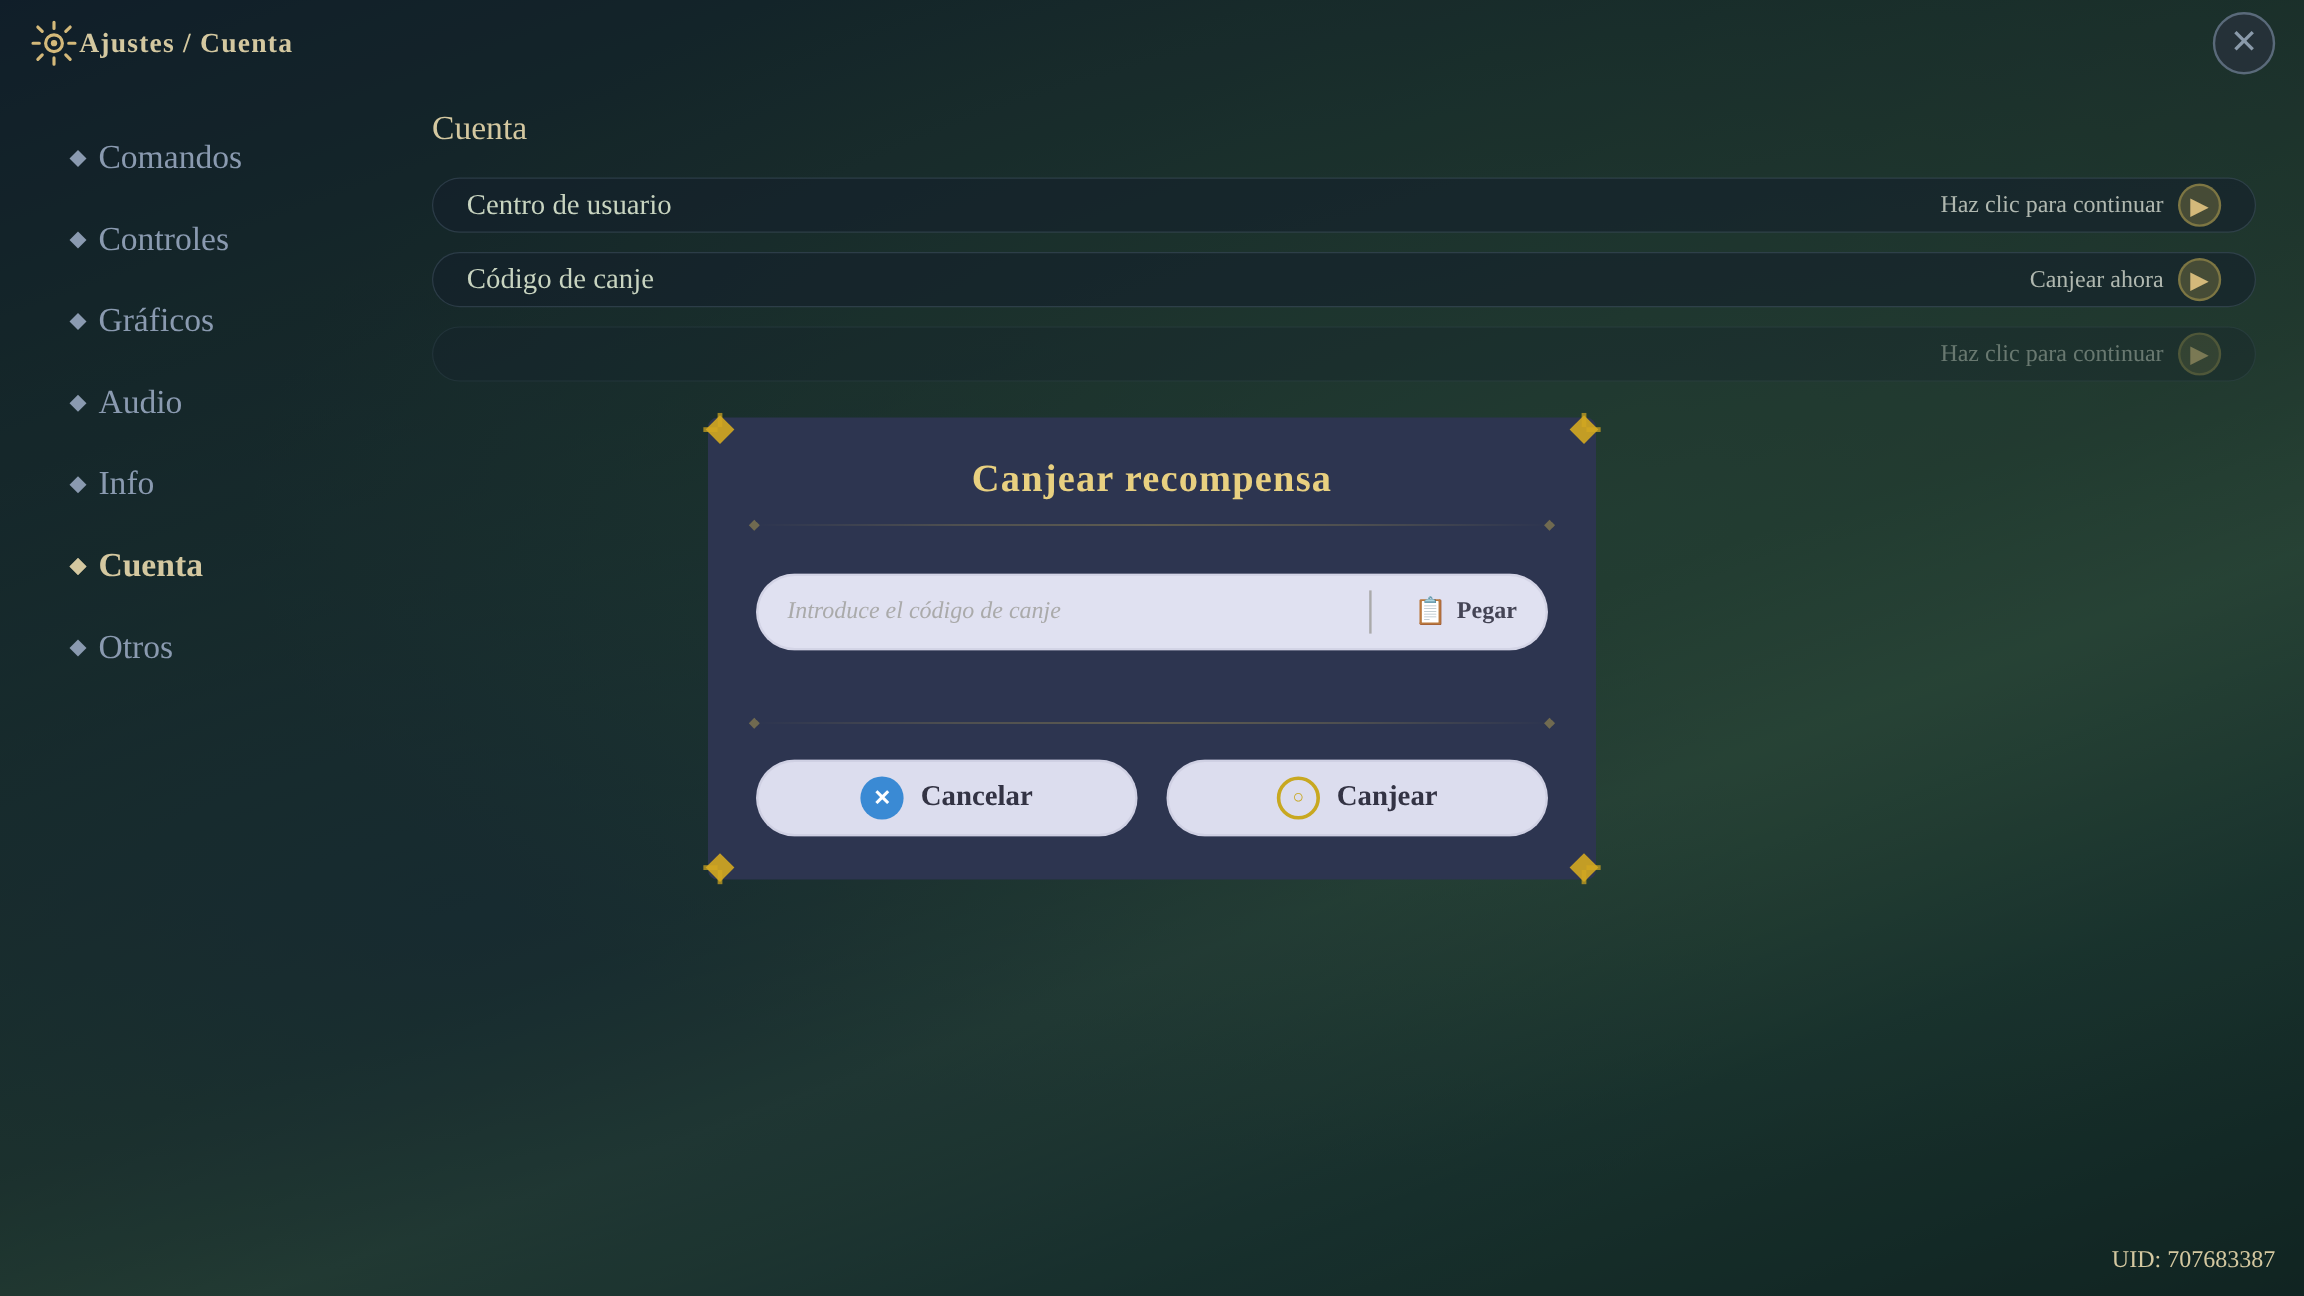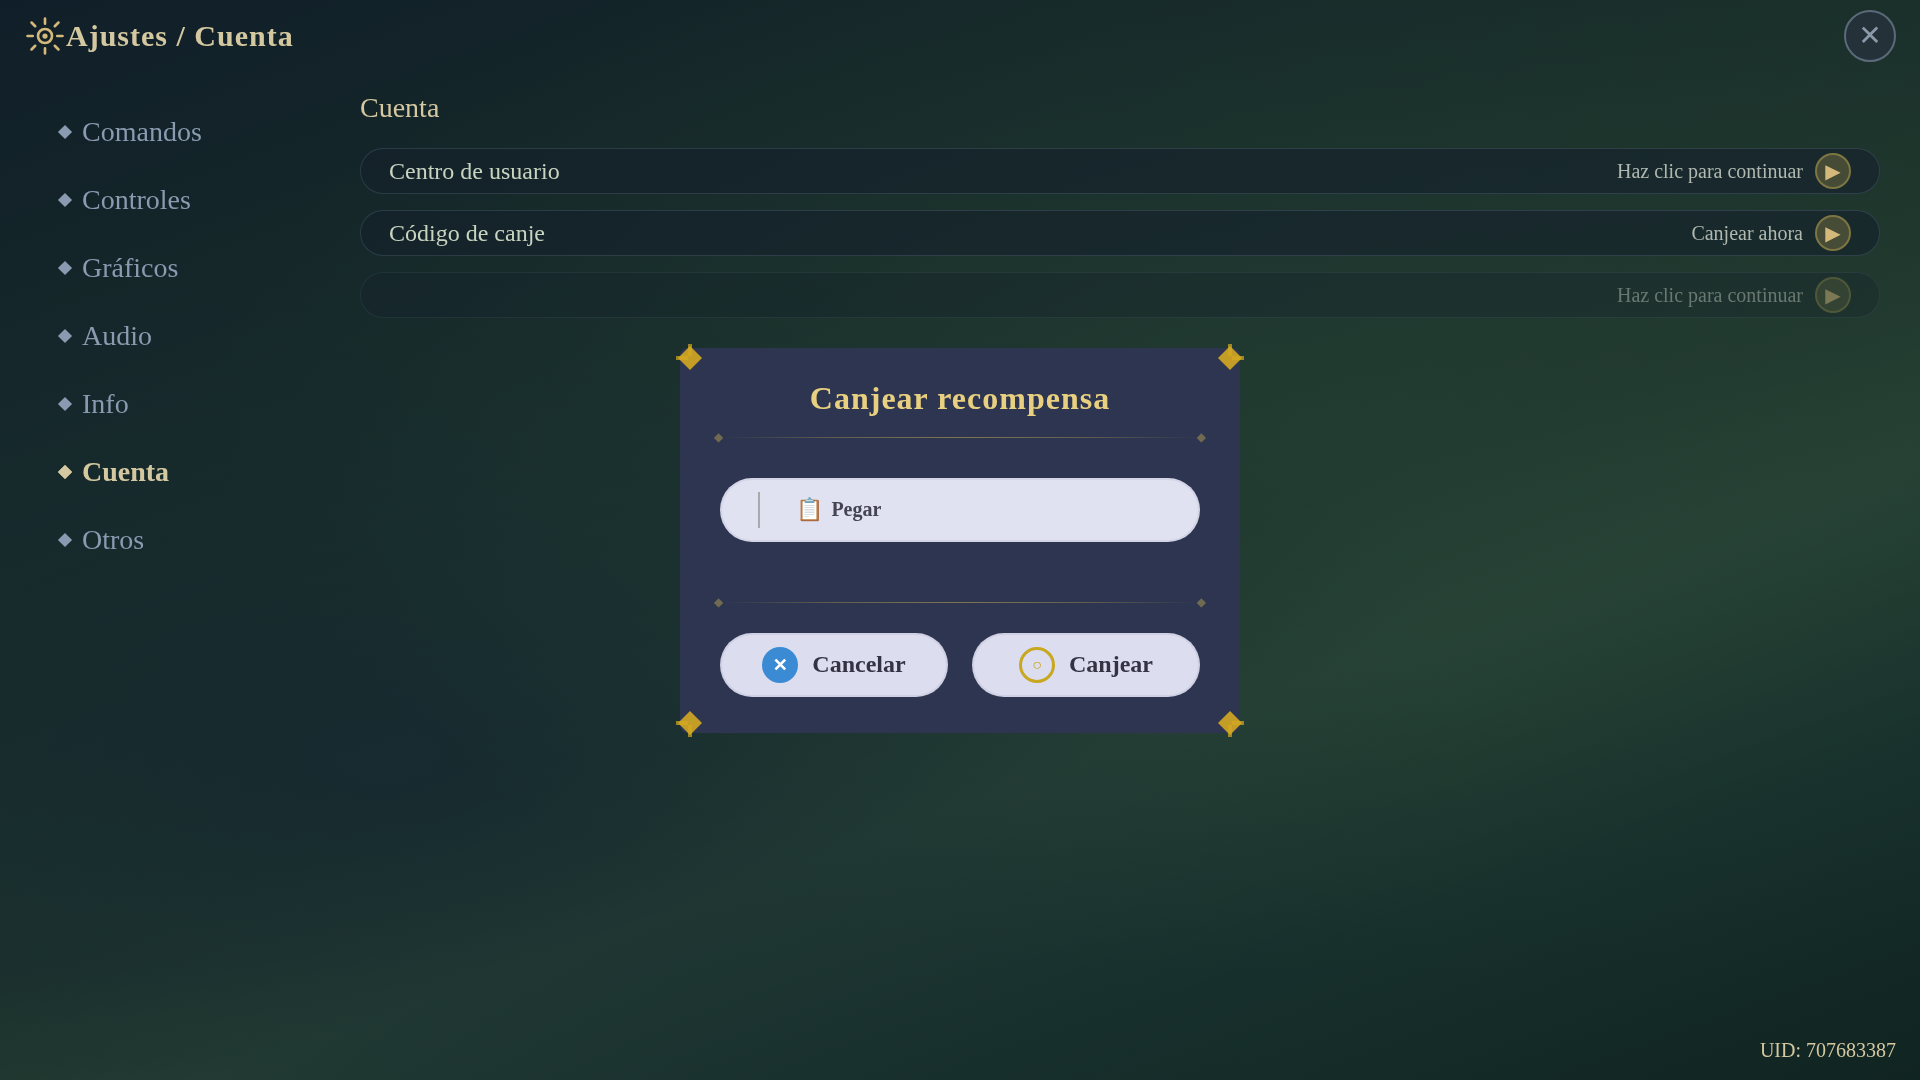--- a/index.html
+++ b/index.html
@@ -43,21 +43,21 @@
       top: 0; left: 0; right: 0;
       height: 72px;
       display: flex;
       align-items: center;
       padding: 0 24px;
       z-index: 10;
     }
 
     .topbar-title {
       color: #d4c8a0;
-      font-size: 30px;
+      font-size: 23px;
       font-weight: bold;
       letter-spacing: 1px;
       text-align: center;
     }
 
     .topbar-close {
       position: absolute;
       right: 24px;
       top: 50%;
       transform: translateY(-50%);
@@ -194,21 +194,21 @@
       inset: 0;
       z-index: 100;
       display: flex;
       align-items: center;
       justify-content: center;
     }
 
     
     .modal {
       position: relative;
-      width: 560px;
+      width: 740px;
       background: #2d3550;
       border-radius: 8px;
       padding: 0;
       overflow: visible;
     }
 
     
     .corner {
       position: absolute;
       width: 28px;
@@ -522,20 +522,21 @@
     </div>
 
     <div class="modal-header">
       <div class="modal-title">Canjear recompensa</div>
     </div>
 
     <div class="modal-divider"></div>
 
     <div class="modal-body">
       <div class="code-input-wrap">
+        <input class="code-input" type="text" placeholder="Introduce el código de canje" style="">
         <div class="divider-bar"></div>
         <button class="paste-btn">
           <span class="paste-icon">📋</span>
           <span>Pegar</span>
         </button>
       </div>
     </div>
 
     <div class="modal-footer-divider"></div>
 

